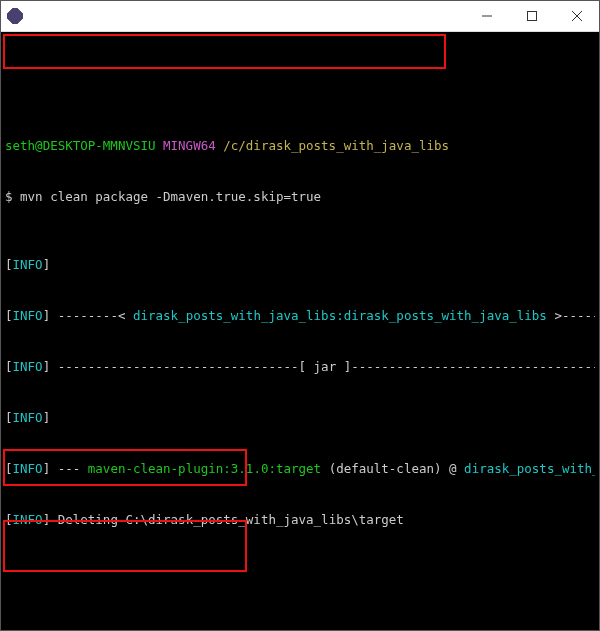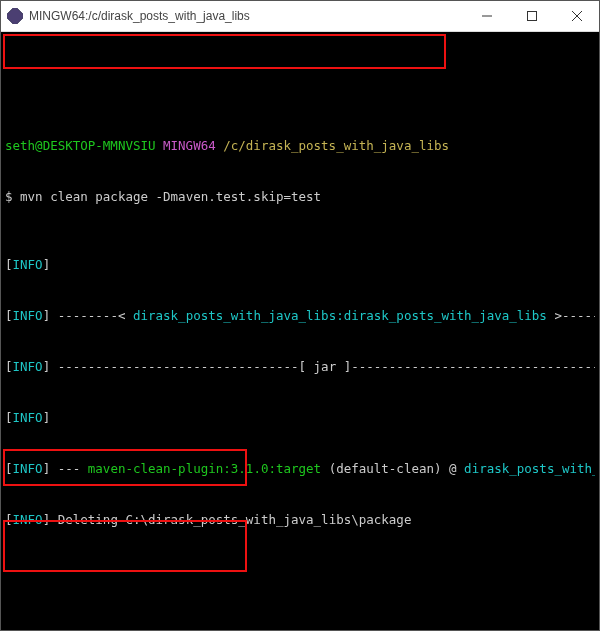--- a/index.html
+++ b/index.html
@@ -24,21 +24,20 @@
 </head>
 <body>
 
 <div class="win">
   <div class="titlebar">
     <div class="title-left">
       <svg class="gbash-icon" viewBox="0 0 16 16">
         <rect x="1" y="1" width="14" height="14" transform="rotate(45 8 8)" fill="#4b3f72"></rect>
         <rect x="1" y="1" width="14" height="14" transform="rotate(45 8 8)" fill="none" stroke="#2a2a4a" stroke-width="0.7"></rect>
       </svg>
-      <span>MINGW64:/c/dirask_posts_with_java_libs</span>
     </div>
     <div class="winbtns">
       <div class="winbtn">
         <svg width="10" height="10">
             <line x1="0" y1="5" x2="10" y2="5" stroke-width="1"></line>
           </svg>
       </div>
       <div class="winbtn">
         <svg width="10" height="10">
             <rect x="0.5" y="0.5" width="9" height="9" fill="none" stroke-width="1"></rect>
@@ -52,28 +51,28 @@
       </div>
     </div>
   </div>
 
   <div class="term">
     <div class="hl1"></div>
     <div class="hl2"></div>
     <div class="hl3"></div>
 
     <div class="line"><span class="g">seth@DESKTOP-MMNVSIU</span> <span class="m">MINGW64</span> <span class="y">/c/dirask_posts_with_java_libs</span></div>
-    <div class="line"><span class="w">$</span> <span class="w">mvn clean package -Dmaven.test.skip=test</span></div>
+    <div class="line"><span class="w">$</span> <span class="w">mvn clean package -Dmaven.true.skip=true</span></div>
 
     <div class="line">[<span class="c">INFO</span>]</div>
     <div class="line">[<span class="c">INFO</span>] <span class="w">--------&lt; </span><span class="c">dirask_posts_with_java_libs:dirask_posts_with_java_libs</span><span class="w"> &gt;--------</span></div>
     <div class="line">[<span class="c">INFO</span>] <span class="w">--------------------------------[ jar ]---------------------------------</span></div>
     <div class="line">[<span class="c">INFO</span>]</div>
     <div class="line">[<span class="c">INFO</span>] <span class="w">--- </span><span class="g">maven-clean-plugin:3.1.0:target</span><span class="w"> (default-clean) @ </span><span class="c">dirask_posts_with_java_</span></div>
-    <div class="line">[<span class="c">INFO</span>] <span>Deleting C:\dirask_posts_with_java_libs\package</span></div>
+    <div class="line">[<span class="c">INFO</span>] <span>Deleting C:\dirask_posts_with_java_libs\target</span></div>
     
     
     
     
     
     
     
     
     
     

